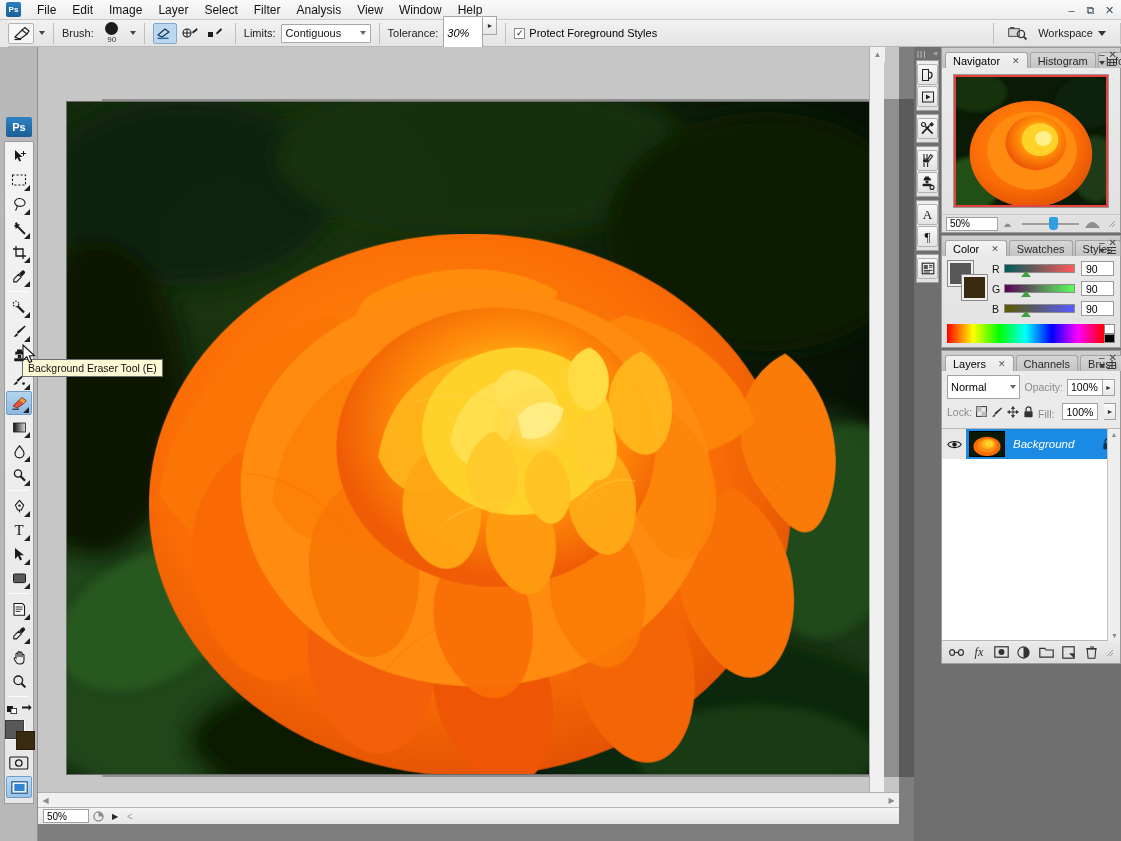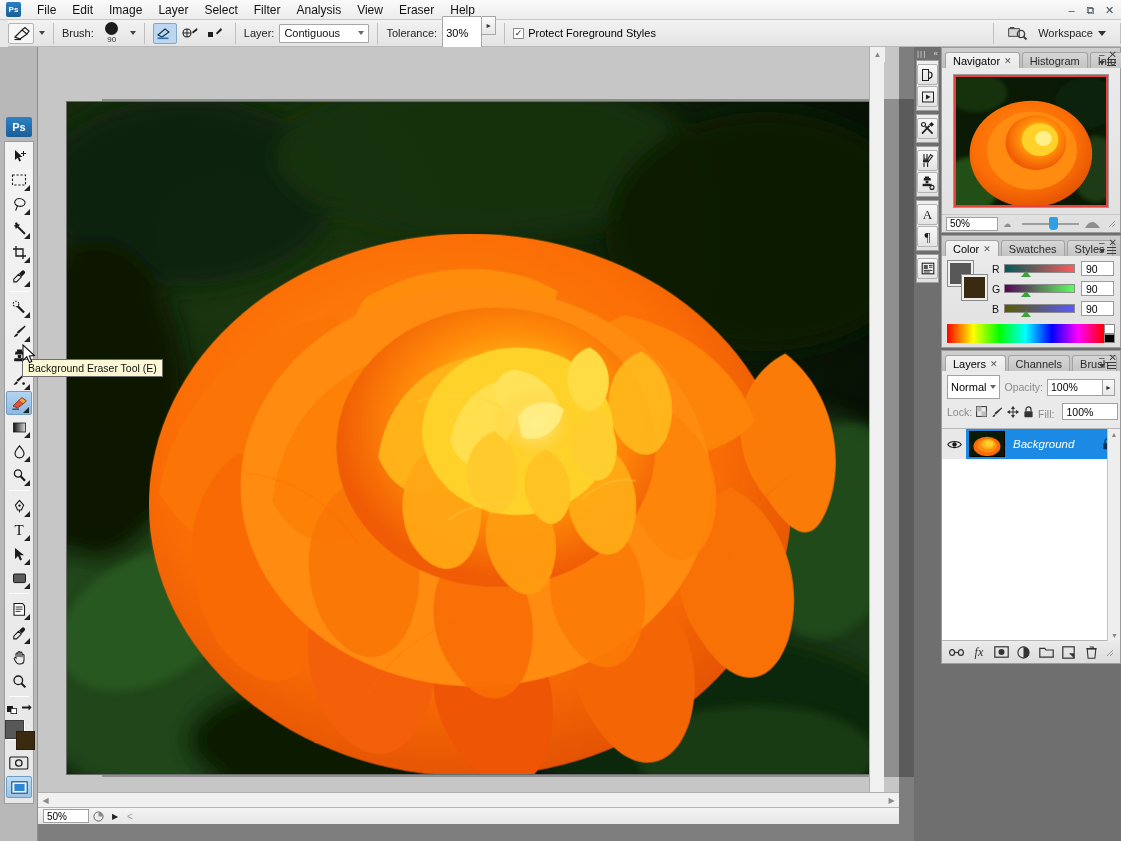--- a/index.html
+++ b/index.html
@@ -60,21 +60,21 @@
               border:1px solid transparent; border-radius:2px; }
   .mode-btn.on { background:#bcd7ef; border-color:#7fa8cc; }
   .select-box {
     height:19px; border:1px solid #a7a7a7; background:#fff;
     display:flex; align-items:center; padding:0 4px; font-size:11px; color:#111;
     min-width:88px; justify-content:space-between; border-radius:1px;
   }
   .sel-caret { border-left:3.5px solid transparent; border-right:3.5px solid transparent;
                border-top:4px solid #666; }
   .num-box { height:34px; width:40px; border:1px solid #a7a7a7; background:#fff;
-             display:flex; align-items:center; padding:0 3px; font-size:11px; border-radius:1px;}
+             display:flex; align-items:center; padding:0 3px; font-size:11px; border-radius:1px;font-style:italic;}
   .stepper { width:14px; height:19px; border:1px solid #a7a7a7; border-left:none;
              background:linear-gradient(#fbfbfb,#e6e6e6); display:flex;
              align-items:center; justify-content:center; }
   .chk { width:11px; height:11px; border:1px solid #8d8d8d; background:#fff;
          display:flex; align-items:center; justify-content:center; font-size:9px;
          color:#222; margin-right:4px; }
   .ws-btn { display:flex; align-items:center; gap:5px; padding:2px 6px; color:#222; }
 
   
   .toolbox {
@@ -146,21 +146,21 @@
   .icd-group { background:linear-gradient(#efefef,#e2e2e2); border:1px solid #9f9f9f;
                margin:0 2px 3px 2px; padding:2px 0; }
   .icd { width:21px; height:21px; margin:1px auto; display:flex; align-items:center;
          justify-content:center; background:linear-gradient(#f8f8f8,#e3e3e3);
          border:1px solid #b2b2b2; border-radius:2px; color:#222; }
 
   .rightdock { position:absolute; left:941px; top:47px; width:180px; height:794px; background:#6f6f6f; }
   .panelgroup { background:linear-gradient(#ececec,#e0e0e0); border:1px solid #9b9b9b; margin-bottom:2px; }
   .tabrow { position:relative; height:20px; background:linear-gradient(#cfcfcf,#bdbdbd);
             display:flex; align-items:flex-end; padding-left:3px; }
-  .ptab { height:16px; padding:0 7px; display:flex; align-items:center; gap:4px;
+  .ptab { height:16px; padding:0 7px; display:flex; align-items:center; gap:12px;
           font-size:11px; color:#2a2a2a; background:linear-gradient(#d6d6d6,#c4c4c4);
           border:1px solid #a4a4a4; border-bottom:none; margin-right:2px;
           border-radius:3px 3px 0 0; }
   .ptab.sel { background:linear-gradient(#f3f3f3,#e9e9e9); color:#000; }
   .tabclose { font-size:9px; color:#555; }
   .panel-btns { position:absolute; right:3px; top:1px; display:flex; gap:4px; color:#444; font-size:10px; }
   .flyout { position:absolute; right:4px; top:11px; display:flex; align-items:center; gap:2px; }
   .fly-lines { width:9px; height:7px; display:flex; flex-direction:column; justify-content:space-between; }
   .fly-lines i { display:block; height:1px; background:#3a3a3a; }
 
@@ -188,21 +188,21 @@
   .spectrum { height:19px; margin:3px 5px 4px 5px; display:flex; }
   .sp-main { flex:1; background:linear-gradient(to right,#ff0000,#ffff00,#00ff00,#00ffff,#0000ff,#ff00ff,#ff0000); }
   .sp-tail { width:11px; display:flex; flex-direction:column; }
 
   .layers-ctrl { padding:4px 5px; }
   .lrow { display:flex; align-items:center; gap:4px; margin-bottom:4px; }
   .blend-sel { width:88px; height:17px; border:1px solid #a2a2a2; background:#fff;
                font-size:11px; display:flex; align-items:center; justify-content:space-between;
                padding:11px 3px; }
   .dim { color:#8a8a8a; font-size:10.5px; }
-  .opa-box { width:56px; height:17px; border:1px solid #a2a2a2; background:#fff; font-size:10.5px;
+  .opa-box { width:36px; height:17px; border:1px solid #a2a2a2; background:#fff; font-size:10.5px;
              display:flex; align-items:center; padding-left:3px; }
   .opa-step { width:12px; height:17px; border:1px solid #a2a2a2; border-left:none;
               background:linear-gradient(#fafafa,#e7e7e7); display:flex;
               align-items:center; justify-content:center; font-size:7px; color:#333; }
   .lock-ico { width:14px; height:14px; display:flex; align-items:center; justify-content:center; color:#2c2c2c; }
   .layerlist { background:#fff; border-top:1px solid #b7b7b7; height:212px; position:relative; }
   .layer-row { display:flex; align-items:center; height:30px; background:#1a8ae5; color:#fff; }
   .eye-cell { width:24px; display:flex; align-items:center; justify-content:center; background:#e8e8e8; height:30px; color:#222;}
   .lthumb { width:36px; height:26px; margin-left:3px; border:1px solid #000; overflow:hidden; position:relative; }
   .lname { flex:1; padding-left:8px; font-style:italic; font-size:11.5px; }
@@ -222,21 +222,21 @@
   <div class="menubar">
     <div class="ps-logo">Ps</div>
     <div class="menu-item">File</div>
     <div class="menu-item">Edit</div>
     <div class="menu-item">Image</div>
     <div class="menu-item">Layer</div>
     <div class="menu-item">Select</div>
     <div class="menu-item">Filter</div>
     <div class="menu-item">Analysis</div>
     <div class="menu-item">View</div>
-    <div class="menu-item">Eraser</div>
+    <div class="menu-item">Window</div>
     <div class="menu-item">Help</div>
     <div class="wincontrols">
       <div class="wc">–</div>
       <div class="wc">⧉</div>
       <div class="wc">✕</div>
     </div>
   </div>
 
   <div class="optionsbar">
     <div class="ob-tool">
@@ -276,21 +276,21 @@
       <div class="mode-btn">
         <svg width="18" height="14" viewBox="0 0 18 14">
           <rect x="2" y="6" width="5" height="5" fill="#1d1d1d"></rect>
           <path d="M10 7 L15 2 L16 4 L11 8.5 Z" fill="#1d1d1d"></path>
         </svg>
       </div>
     </div>
 
     <div class="ob-sep"></div>
 
-    <div class="ob-label">Layer:</div>
+    <div class="ob-label">Limits:</div>
     <div class="select-box" style="width:90px">
       <span>Contiguous</span>
       <span class="sel-caret"></span>
     </div>
 
     <div class="ob-sep"></div>
 
     <div class="ob-label">Tolerance:</div>
     <div style="display:flex">
       <div class="num-box">30%</div>

